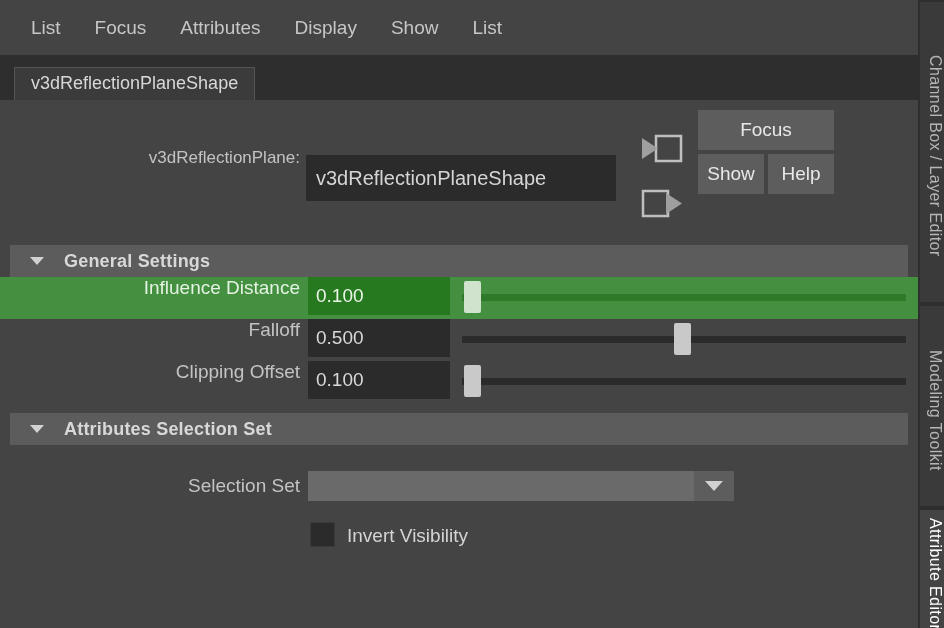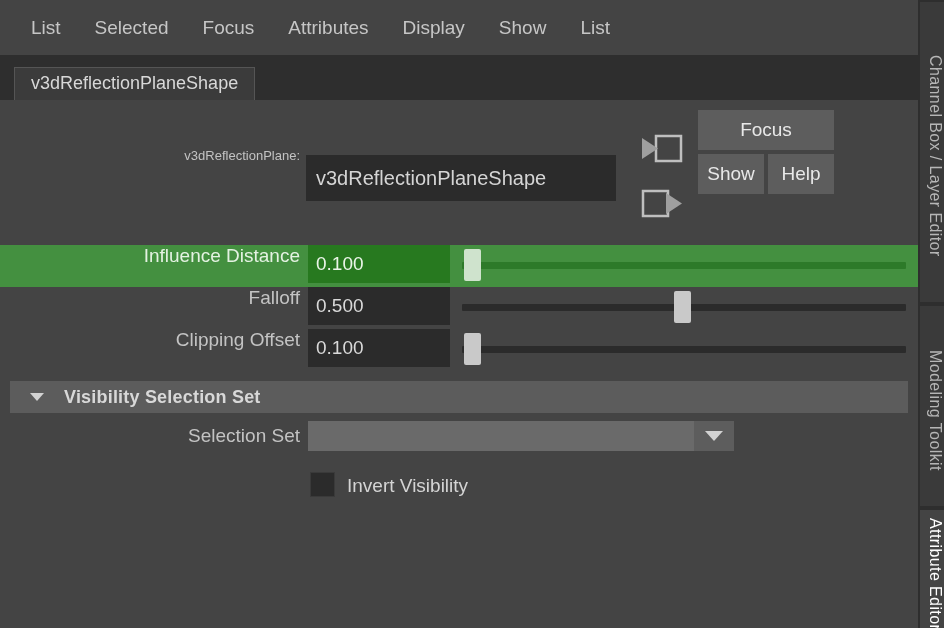--- a/index.html
+++ b/index.html
@@ -79,21 +79,21 @@
 
   
   .node-row {
     position: relative;
     height: 145px;
   }
   .node-label {
     position: absolute;
     right: 618px;
     top: 48px;
-    font-size: 13px;
+    font-size: 17px;
     color: #c3c3c3;
     white-space: nowrap;
   }
   .node-field {
     position: absolute;
     left: 306px;
     top: 55px;
     width: 310px;
     height: 46px;
     background: #2b2b2b;
@@ -210,21 +210,21 @@
     position: absolute;
     top: 4px;
     width: 17px;
     height: 32px;
     background: #c9c9c9;
     border-radius: 2px;
   }
   .attr-row.hl .slider-thumb { background: #cfe3cd; }
 
   
-  .vis-body { padding-top: 2px; }
+  .vis-body { padding-top: 20px; }
   .sel-row {
     position: relative;
     height: 42px;
     display: flex;
     align-items: center;
   }
   .dropdown {
     display: flex;
     height: 30px;
     width: 426px;
@@ -305,21 +305,20 @@
   }
   .rail-tab.active { color: #ffffff; background: #444444; }
 </style>
 </head>
 <body>
 
 <div id="app">
 
   <div class="menubar">
     <div class="menu-item">List</div>
-    <div class="menu-item">Selected</div>
     <div class="menu-item">Focus</div>
     <div class="menu-item">Attributes</div>
     <div class="menu-item">Display</div>
     <div class="menu-item">Show</div>
     <div class="menu-item">List</div>
   </div>
 
   <div class="tabstrip">
     <div class="tab-active">v3dReflectionPlaneShape</div>
   </div>
@@ -348,20 +347,24 @@
 
       <div class="btn-col">
         <button class="mbtn btn-focus">Focus</button>
         <div class="btn-pair">
           <button class="mbtn btn-show">Show</button>
           <button class="mbtn btn-hide">Help</button>
         </div>
       </div>
     </div>
 
+    <div class="section-hdr">
+      <span class="tri"></span>
+      <span class="section-title">General Settings</span>
+    </div>
 
     <div class="attrs">
 
       <div class="attr-row hl">
         <div class="attr-label">Influence Distance</div>
         <input class="attr-value" type="text" value="0.100" style="">
         <div class="slider">
           <div class="slider-track"></div>
           <div class="slider-thumb" style="left: calc(1.5% - 0.255px);"></div>
         </div>
@@ -382,21 +385,21 @@
         <div class="slider">
           <div class="slider-track"></div>
           <div class="slider-thumb" style="left: calc(1.5% - 0.255px);"></div>
         </div>
       </div>
 
     </div>
 
     <div class="section-hdr" style="margin-top:10px;">
       <span class="tri"></span>
-      <span class="section-title">Visibility Selection Set</span>
+      <span class="section-title">Attributes Selection Set</span>
     </div>
 
     <div class="vis-body">
       <div class="sel-row">
         <div class="attr-label">Selection Set</div>
         <div class="dropdown">
           <div class="dd-text"></div>
           <div class="dd-arrow">
               <i></i>
             </div>

